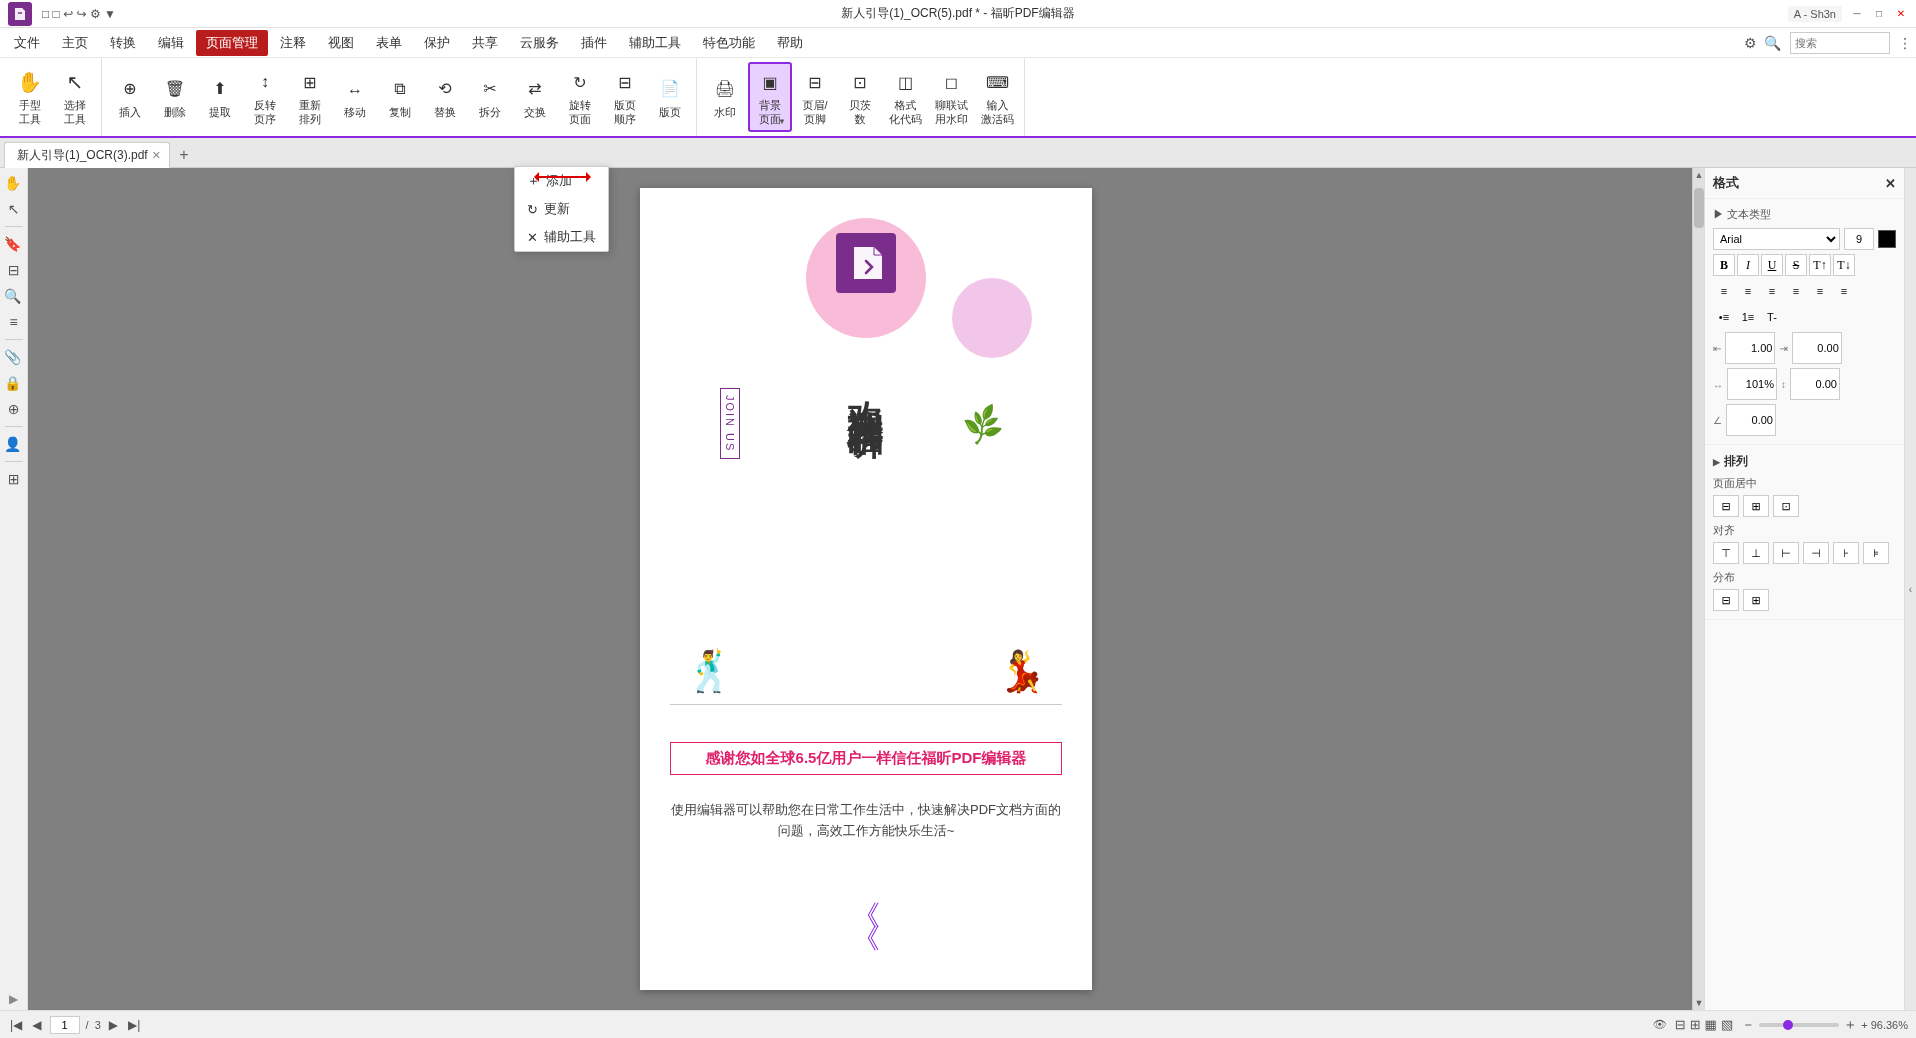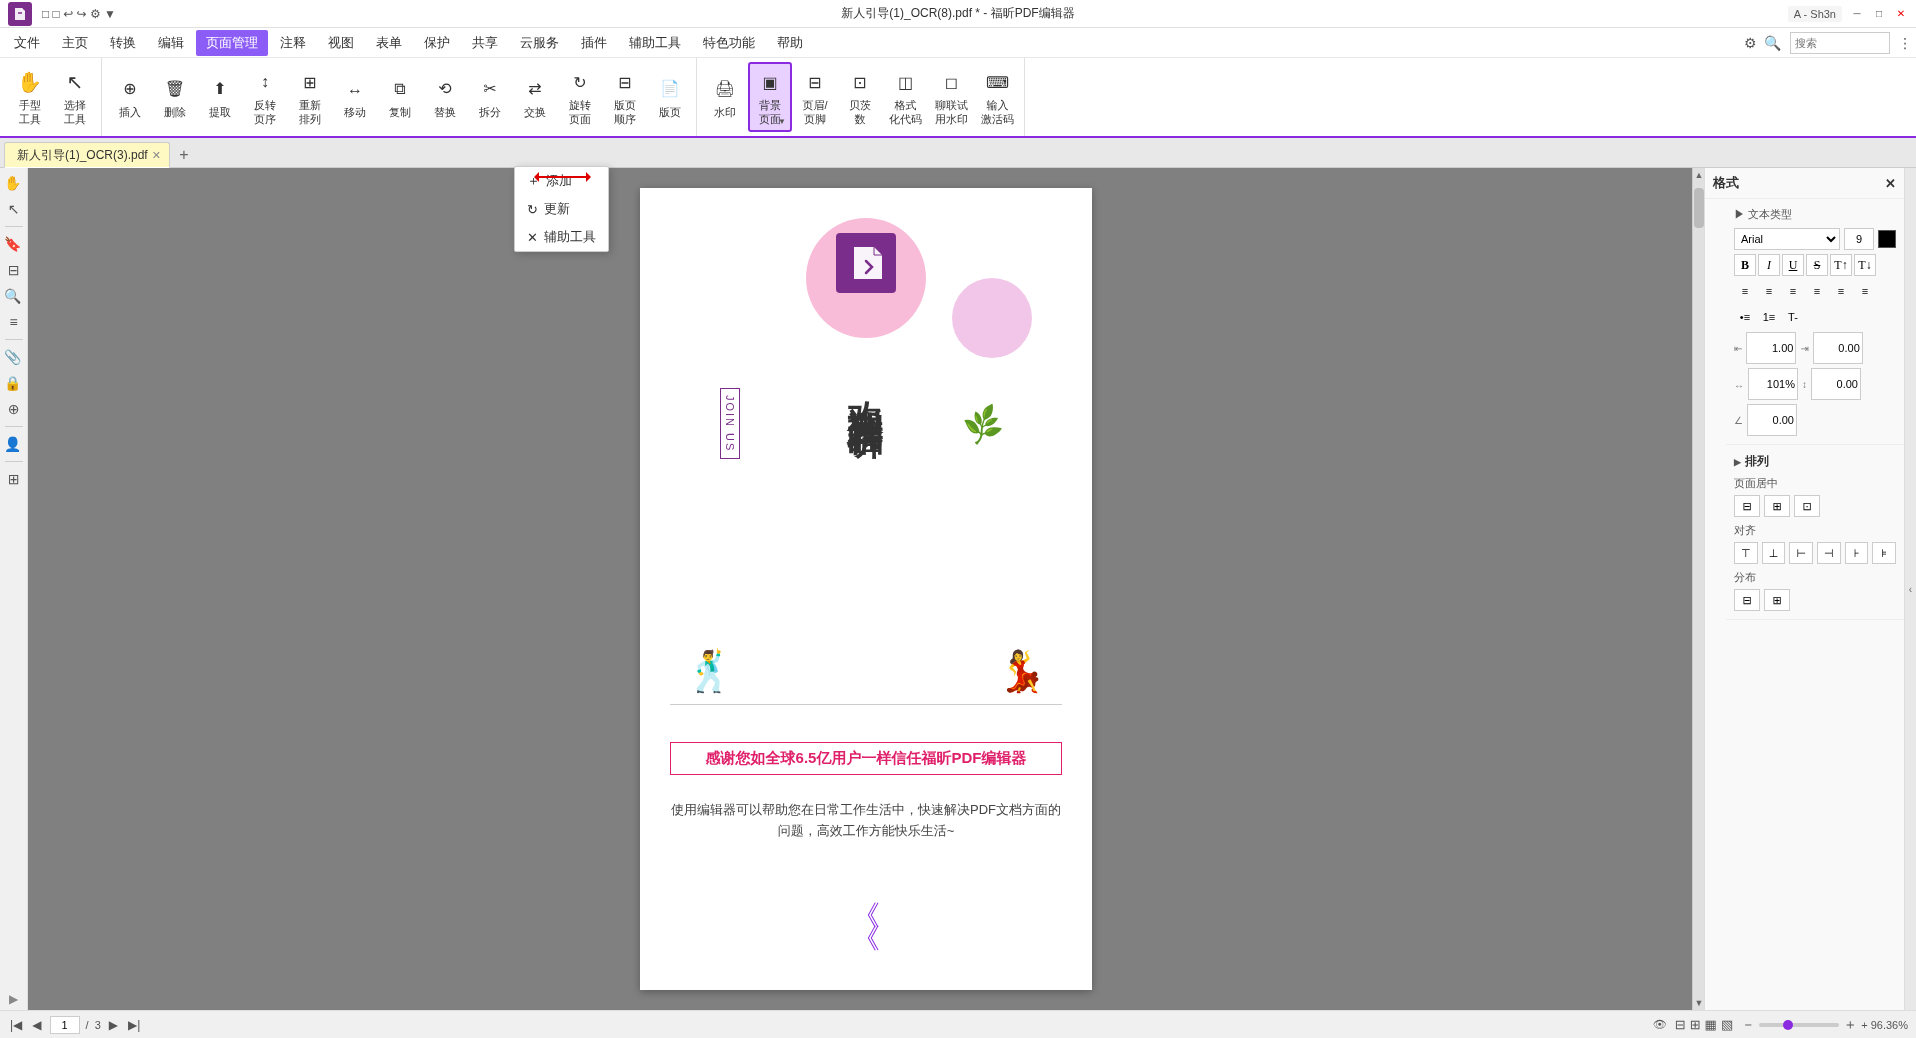--- a/index.html
+++ b/index.html
@@ -33,21 +33,21 @@
       border-bottom: 1px solid #e8e8e8;
       gap: 2px;
     }
     .menu-item {
       padding: 4px 10px;
       font-size: 13px;
       color: #333;
       cursor: pointer;
       border-radius: 2px;
     }
-    .menu-item.active { background: #8b5cf6; color: white; }
+    .menu-item.active { background: #b91c1c; color: white; }
     .menu-right { margin-left: auto; display: flex; align-items: center; gap: 8px; }
 
     
     .toolbar {
       height: 80px;
       background: #fff;
       border-bottom: 2px solid #8a2be2;
       display: flex;
       align-items: center;
       padding: 0 4px;
@@ -97,21 +97,21 @@
       border-bottom: none;
       border-radius: 3px 3px 0 0;
       display: flex;
       align-items: center;
       padding: 0 8px;
       font-size: 12px;
       color: #333;
       cursor: pointer;
       gap: 4px;
     }
-    .tab.active { background: #fef9c3; border-bottom: 1px solid #fff; margin-bottom: -1px; padding-left: 12px; }
+    .tab.active { background: #ffffff; border-bottom: 1px solid #fff; margin-bottom: -1px; padding-left: 12px; }
     .tab-close { font-size: 11px; color: #888; cursor: pointer; }
     .tab-add { width: 24px; height: 24px; display: flex; align-items: center; justify-content: center; font-size: 16px; color: #666; cursor: pointer; margin-left: 2px; }
 
     
     .main-layout {
       display: flex;
       height: calc(1038px - 28px - 30px - 80px - 30px - 28px);
     }
 
     
@@ -286,21 +286,20 @@
       justify-content: space-between;
       padding: 6px 8px;
       border-bottom: 1px solid #eee;
       font-size: 13px;
       font-weight: bold;
       color: #333;
     }
     .right-panel-section {
       padding: 8px;
       border-bottom: 1px solid #eee;
-      margin-left: 21px;
     }
     .section-title {
       font-size: 11px;
       color: #555;
       margin-bottom: 6px;
     }
     .font-controls {
       display: flex;
       gap: 4px;
       align-items: center;
@@ -558,21 +557,21 @@
   <div class="title-bar-left">
     <div class="title-bar-logo">
       <svg viewBox="0 0 16 16">
           <path d="M3 2 L10 2 L13 5 L13 14 L3 14 Z" fill="white" opacity="0.9"></path>
           <path d="M10 2 L10 5 L13 5" fill="none" stroke="white" stroke-width="0.5"></path>
           <path d="M6 7 L10 7" stroke="#7b2d8b" stroke-width="1.5"></path>
         </svg>
     </div>
     <span style="font-size:12px;color:#555;margin-left:6px;">□ □ ↩ ↪ ⚙ ▼</span>
   </div>
-  <div class="title-center">新人引导(1)_OCR(8).pdf * - 福昕PDF编辑器</div>
+  <div class="title-center">新人引导(1)_OCR(5).pdf * - 福昕PDF编辑器</div>
   <div class="title-right">
     <span class="title-user">A - Sh3n</span>
     <span class="win-btn">─</span>
     <span class="win-btn">□</span>
     <span class="win-btn" style="color:#e00;">✕</span>
   </div>
 </div>
 
 <div class="menu-bar">
   <div class="menu-item">文件</div>

